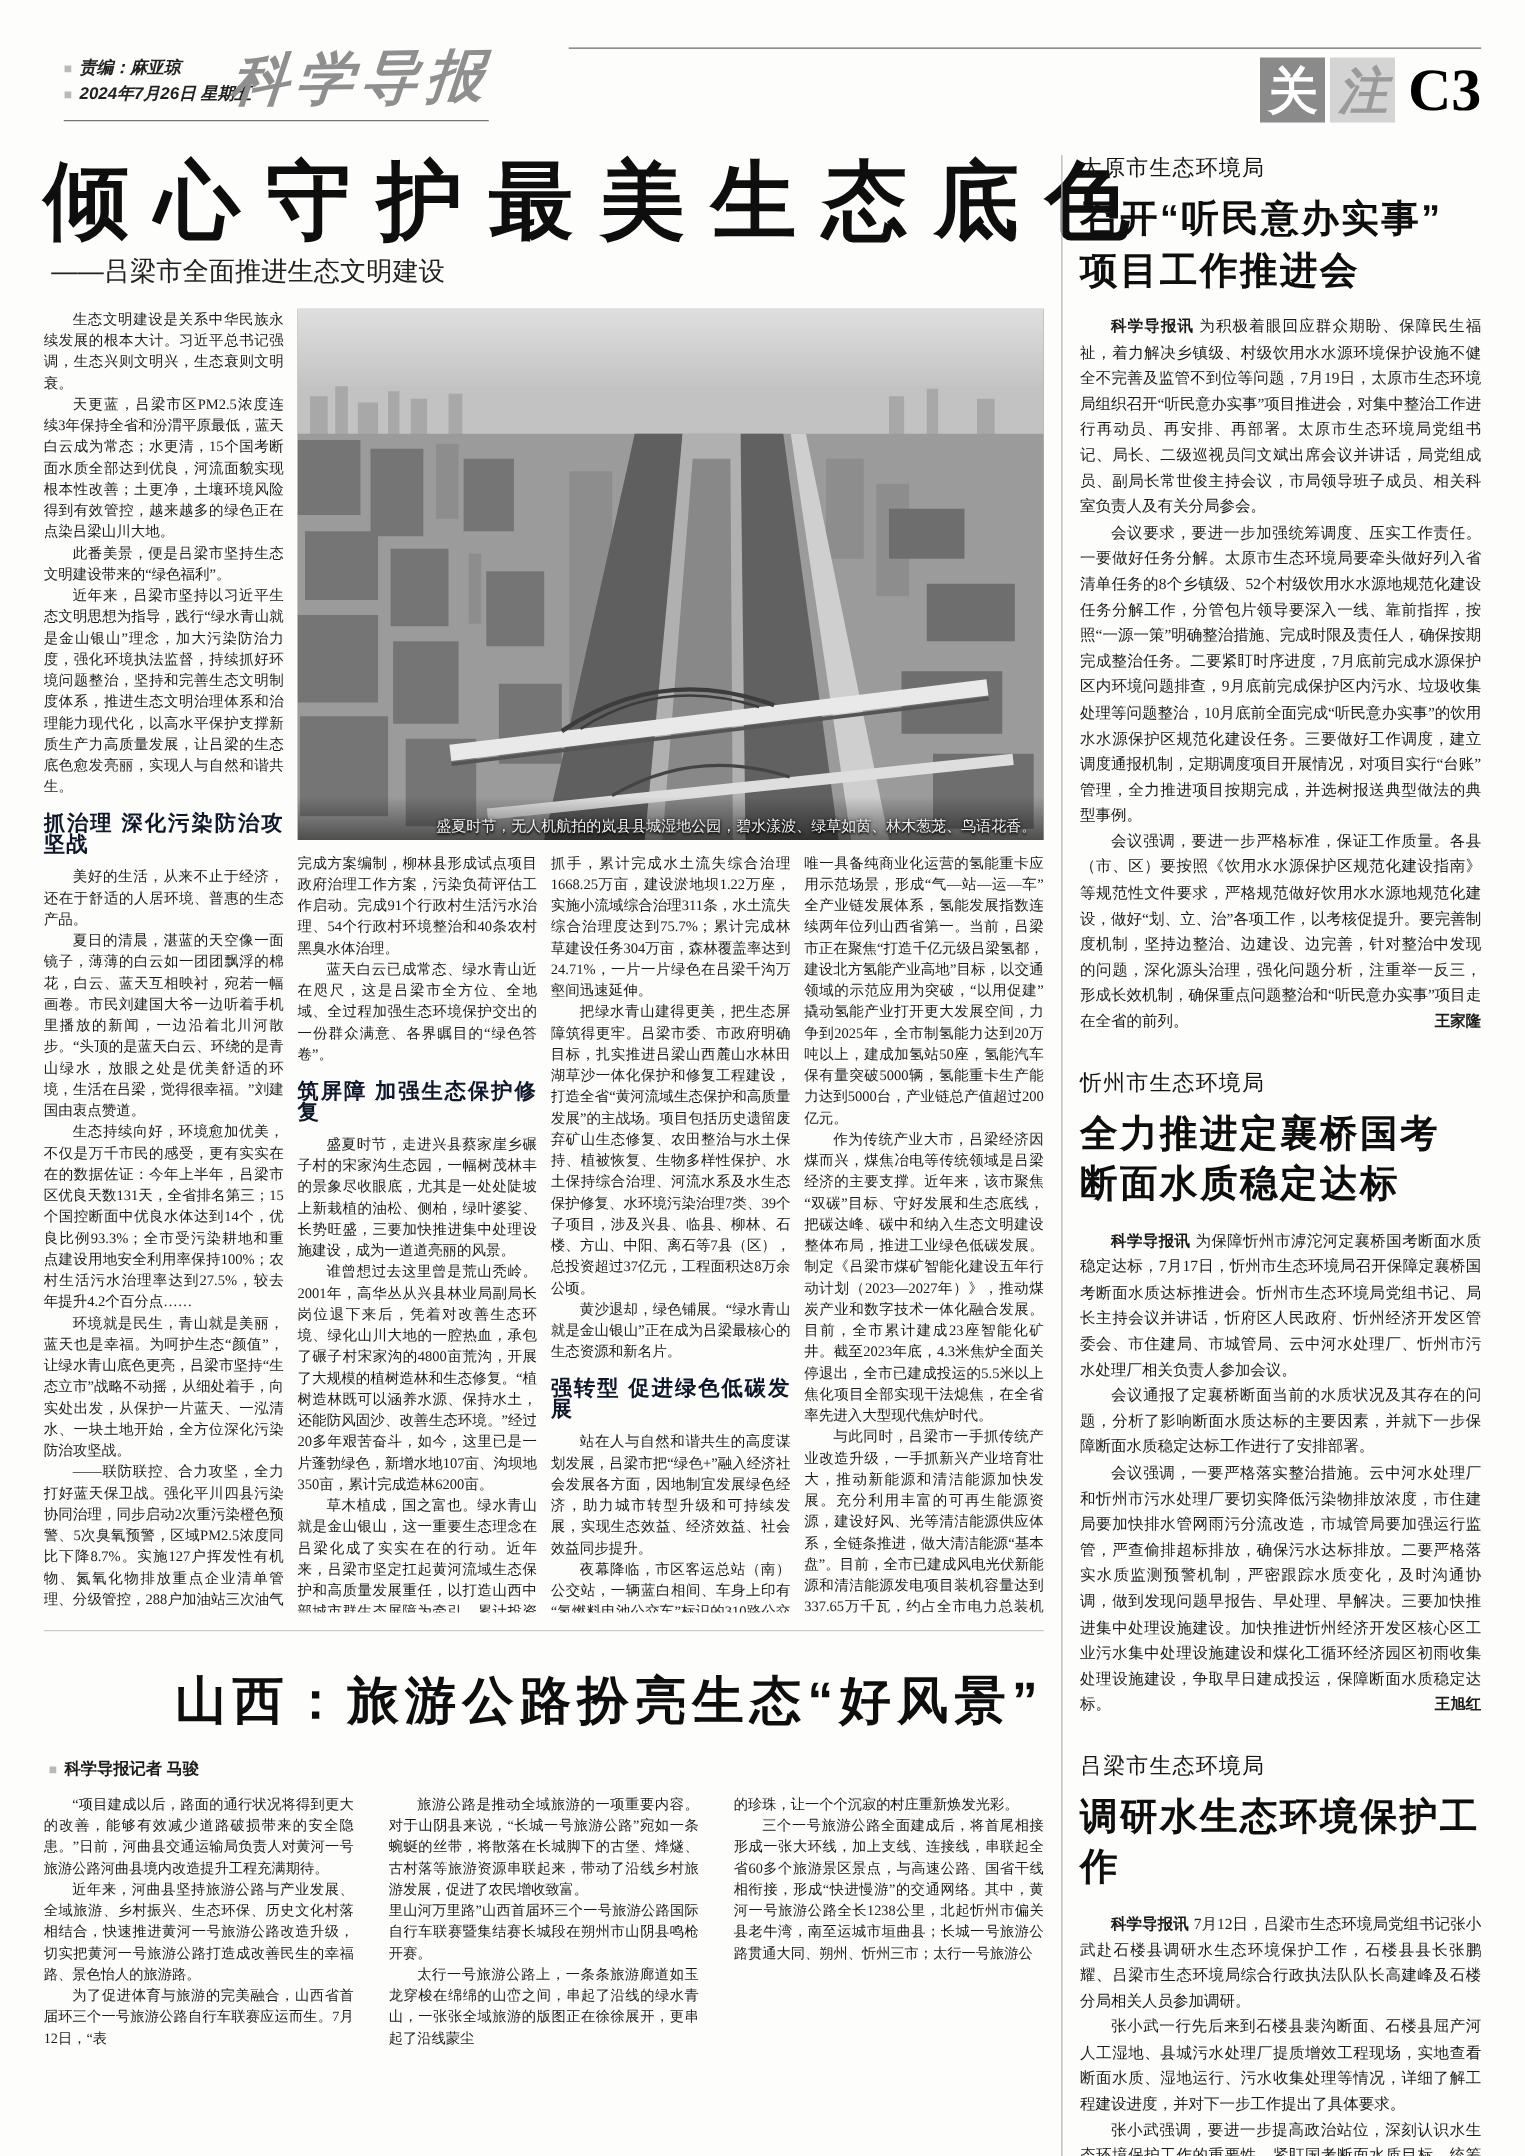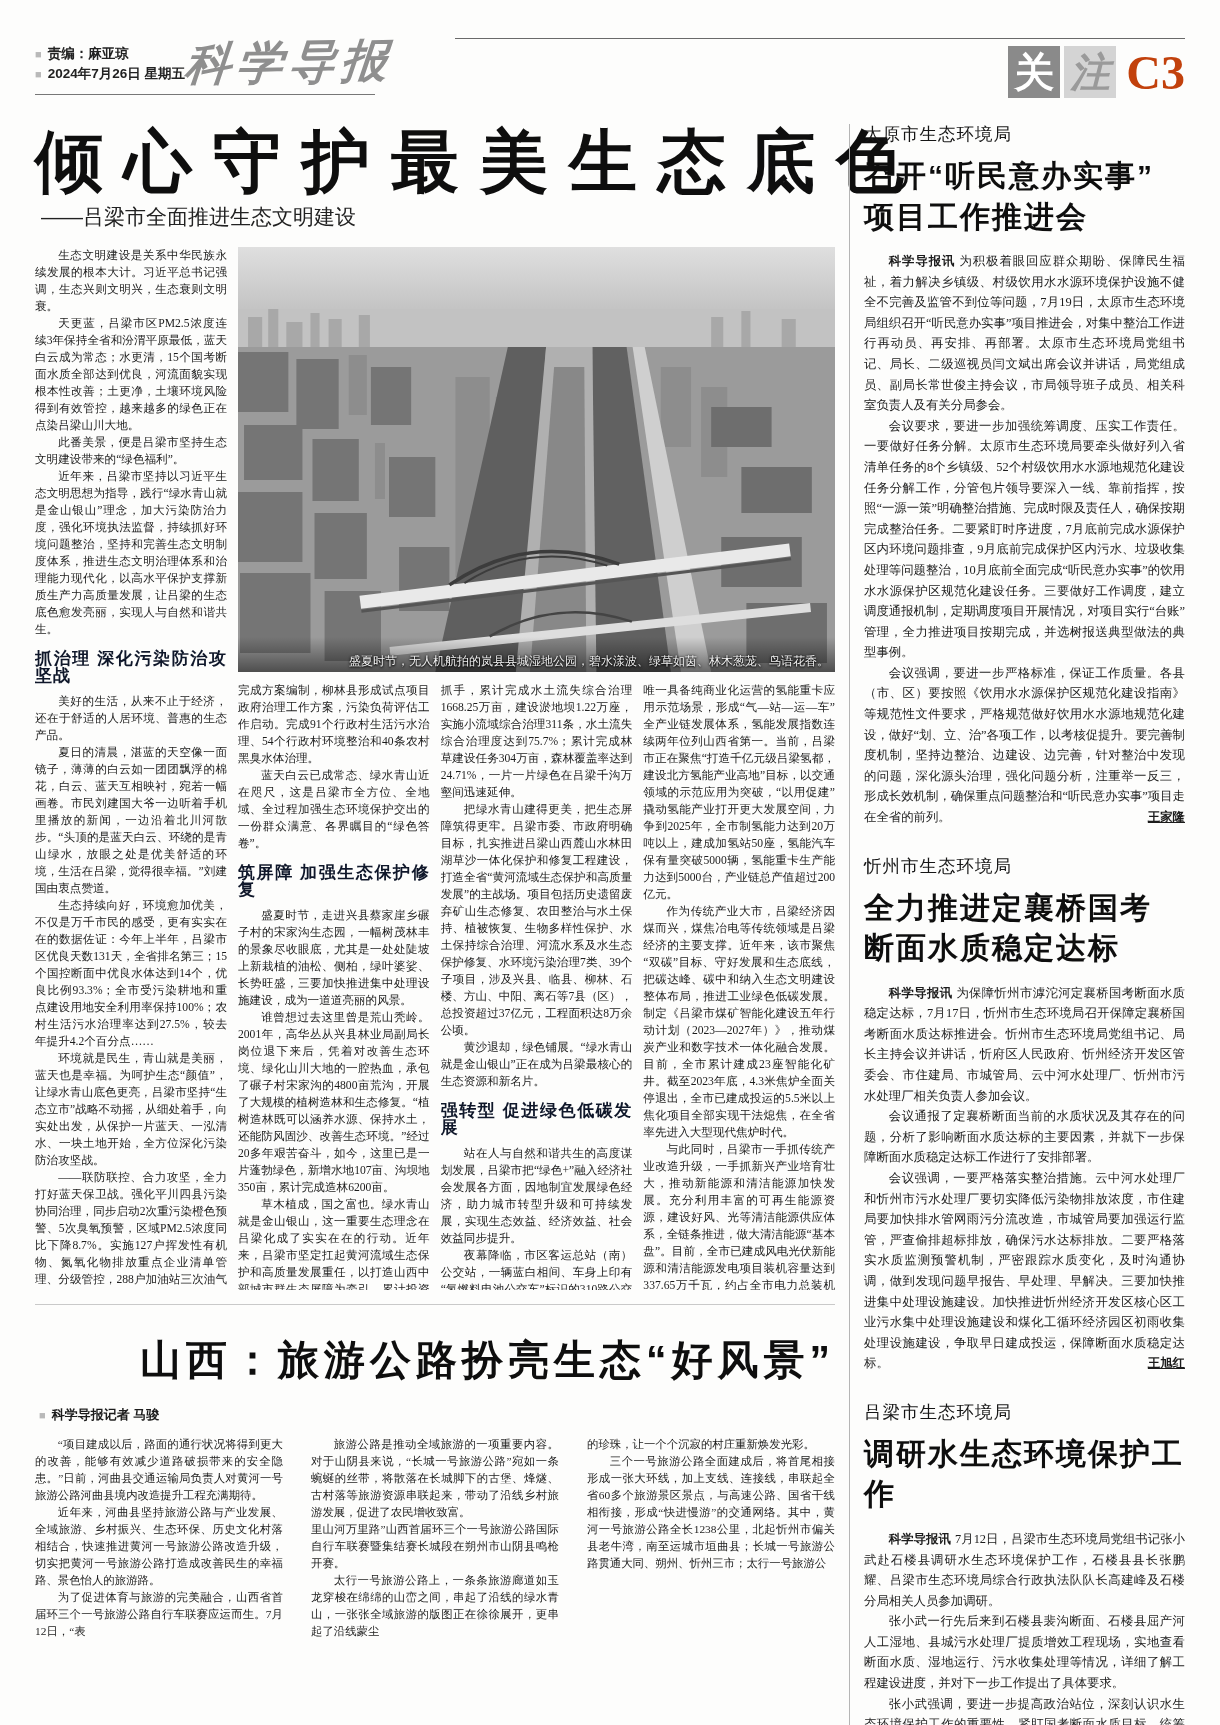--- a/index.html
+++ b/index.html
@@ -2,31 +2,31 @@
 <html lang="zh"><head>
 <meta charset="utf-8">
 <style>
   html,body{margin:0;padding:0;background:#f4f4f2;}
   .page{position:relative;width:1220px;height:1725px;margin:0 auto;background:#fdfdfc;
         font-family:"Liberation Serif", serif;color:#1c1c1c;overflow:hidden;box-sizing:border-box;
         padding:30px 35px 20px 35px;}
   
   .hdr{position:relative;height:74px;}
   .hdr-rule-top{position:absolute;left:420px;right:0;top:8px;height:1px;background:#6a6a6a;}
-  .hdr-left{position:absolute;left:0;top:14px;width:340px;border-bottom:1px solid #777;padding-bottom:10px;}
+  .hdr-left{position:absolute;left:16px;top:14px;width:340px;border-bottom:1px solid #777;padding-bottom:10px;font-style:italic;}
   .hdr-left .ln{font-size:13.5px;line-height:20px;font-family:"Liberation Sans",sans-serif;font-weight:bold;color:#222;}
   .hdr-left .ln::before{content:"■";color:#b9b9b9;margin-right:6px;font-size:11px;}
   .masthead{position:absolute;left:150px;top:2px;font-size:46px;color:#8f8f8f;font-weight:bold;
             font-style:italic;letter-spacing:6px;transform:skewX(-6deg) rotate(-1deg);font-family:"DejaVu Serif",serif;}
   .hdr-right{position:absolute;right:0;top:16px;display:flex;align-items:flex-end;gap:4px;}
   .badge{width:52px;height:52px;display:flex;align-items:center;justify-content:center;
          font-family:"Liberation Sans",sans-serif;font-weight:900;font-size:40px;}
   .badge.dark{background:#8a8a8a;color:#fff;}
   .badge.light{background:#d4d4d4;color:#9a9a9a;font-style:italic;font-family:"DejaVu Serif",serif;}
-  .pageno{font-family:"Liberation Serif",serif;font-weight:bold;font-size:48px;line-height:50px;margin-left:6px;color:#c2410c;}
+  .pageno{font-family:"Liberation Serif",serif;font-weight:bold;font-size:48px;line-height:50px;margin-left:6px;color:#000000;}
   
   .content{display:flex;margin-top:14px;}
   .mainarea{width:800px;flex:0 0 800px;}
   .vdiv{width:1px;background:#b5b5b5;margin:6px 14px 0 14px;}
   .sidebar{flex:1;min-width:0;}
   
   .h1{font-family:"Liberation Sans",sans-serif;font-weight:900;font-size:68px;line-height:1.1;
       letter-spacing:21px;margin:6px 0 4px 0;white-space:nowrap;color:#0e0e0e;}
   .subhead{font-size:21px;font-family:"Liberation Sans",sans-serif;margin:2px 0 16px 6px;color:#222;}
   .main-body{display:flex;gap:11px;}
@@ -35,21 +35,21 @@
   .main-right{flex:1;min-width:0;}
   .photo{position:relative;height:425px;background:#9b9b9b;overflow:hidden;}
   .photo svg{display:block;width:100%;height:100%;}
   .caption{position:absolute;left:10px;right:6px;bottom:2px;text-align:right;color:#f3f3f3;
            font-size:12px;font-family:"Liberation Sans",sans-serif;text-shadow:0 0 3px #000,0 1px 2px #000;}
   .under-cols{display:flex;gap:11px;margin-top:10px;}
   .under-cols .mcol{height:608px;width:auto;flex:1;}
   .para{margin:0;text-indent:2em;}
   .para.noind{text-indent:0;}
   .sec-h{font-family:"Liberation Sans",sans-serif;font-weight:bold;font-size:17px;margin:12px 0 9px 0;letter-spacing:1px;color:#0f172a;}
-  .byl{float:right;font-weight:bold;font-family:"Liberation Sans",sans-serif;margin-left:8px;text-decoration:underline;}
+  .byl{float:right;font-weight:bold;font-family:"Liberation Sans",sans-serif;margin-left:8px;}
   .lead{font-family:"Liberation Sans",sans-serif;font-weight:bold;margin-right:4px;}
   
   .bottom{border-top:1px solid #c9c9c9;margin-top:14px;padding-top:22px;}
   .h2{font-family:"Liberation Sans",sans-serif;font-weight:900;font-size:41px;letter-spacing:5px;
       text-align:right;margin:6px 0 18px 0;color:#0e0e0e;}
   .reporter{font-size:13px;font-family:"Liberation Sans",sans-serif;font-weight:bold;margin:0 0 12px 4px;}
   .reporter::before{content:"■";color:#b9b9b9;margin-right:6px;font-size:11px;}
   .bcols{display:flex;gap:28px;}
   .bcol{flex:1;min-width:0;font-size:11.4px;line-height:17px;text-align:justify;height:252px;overflow:hidden;}
   

